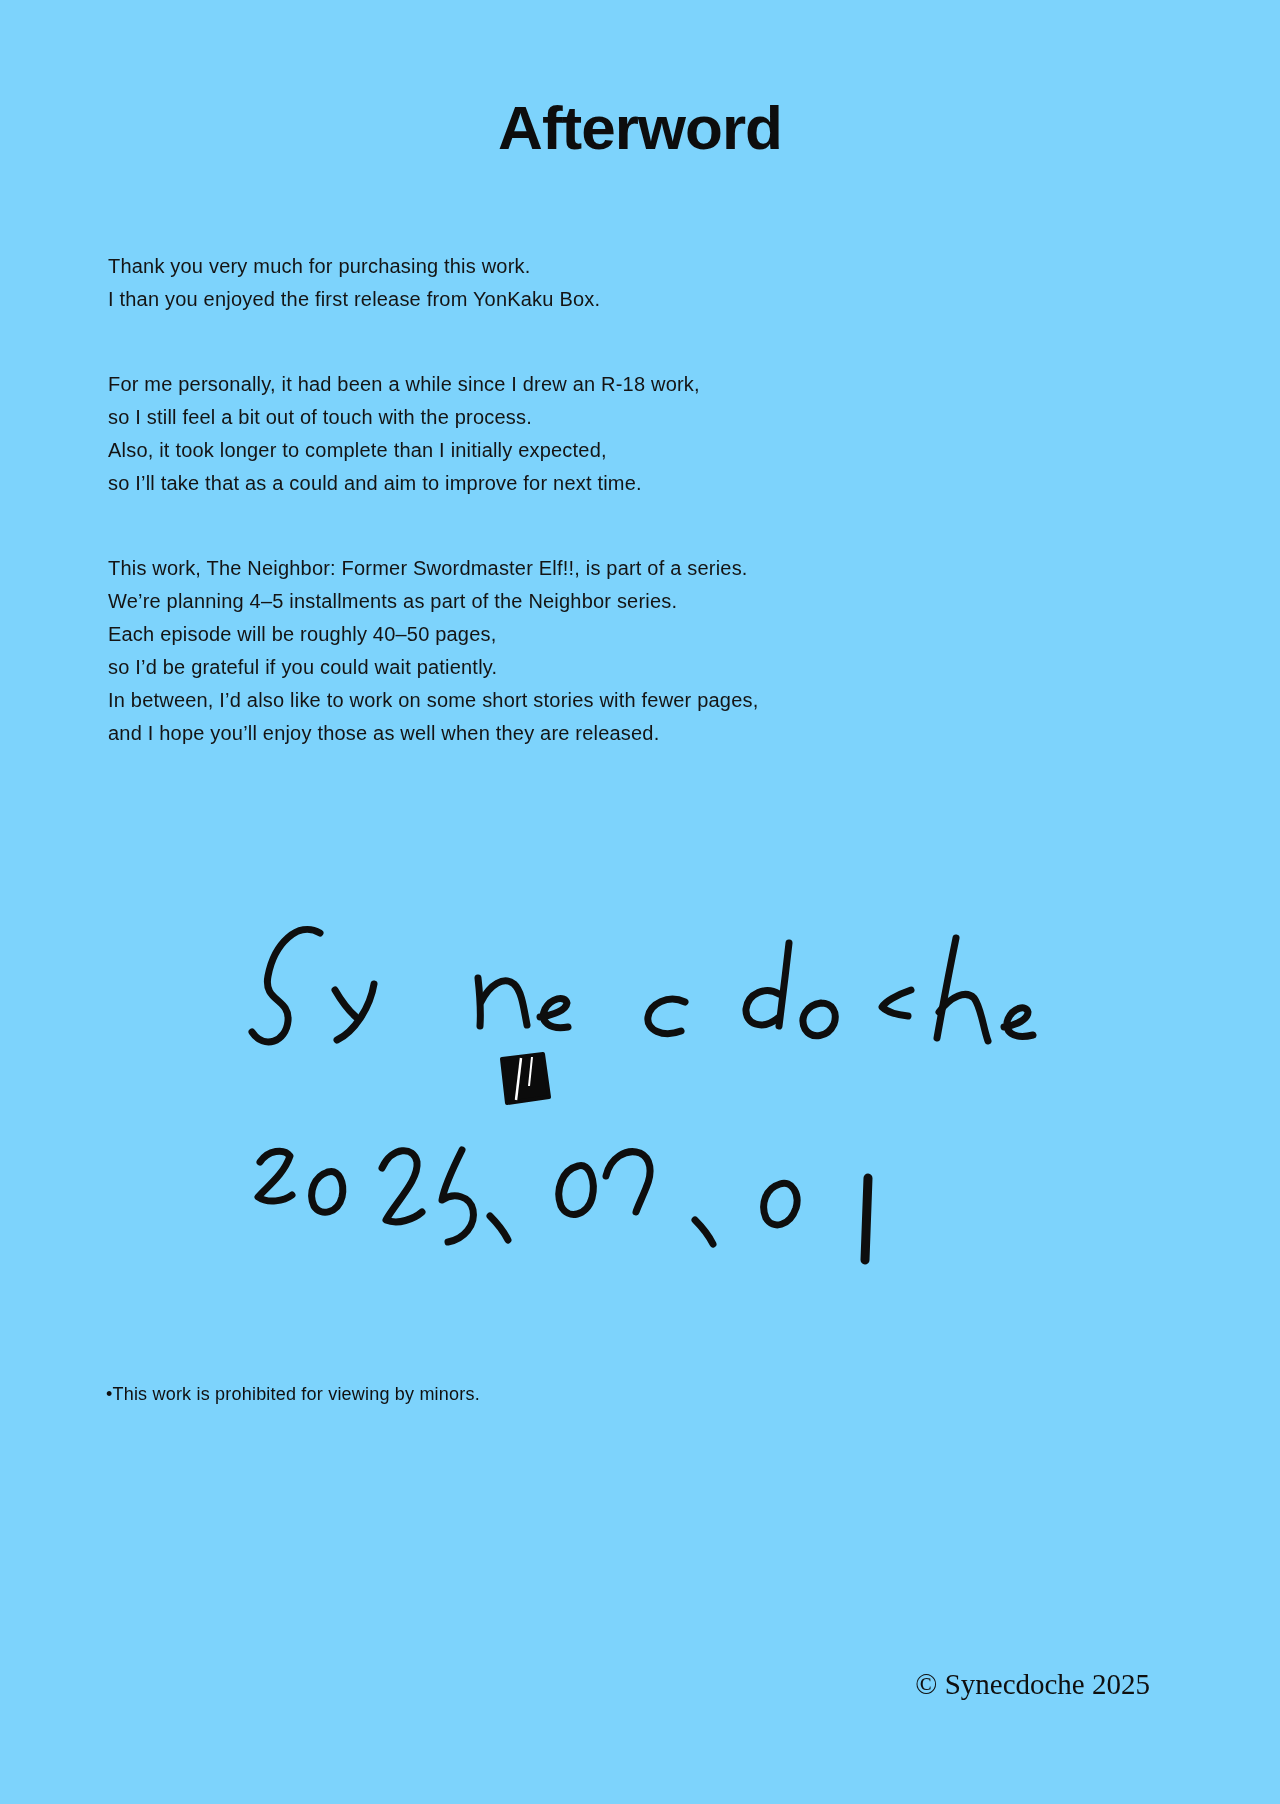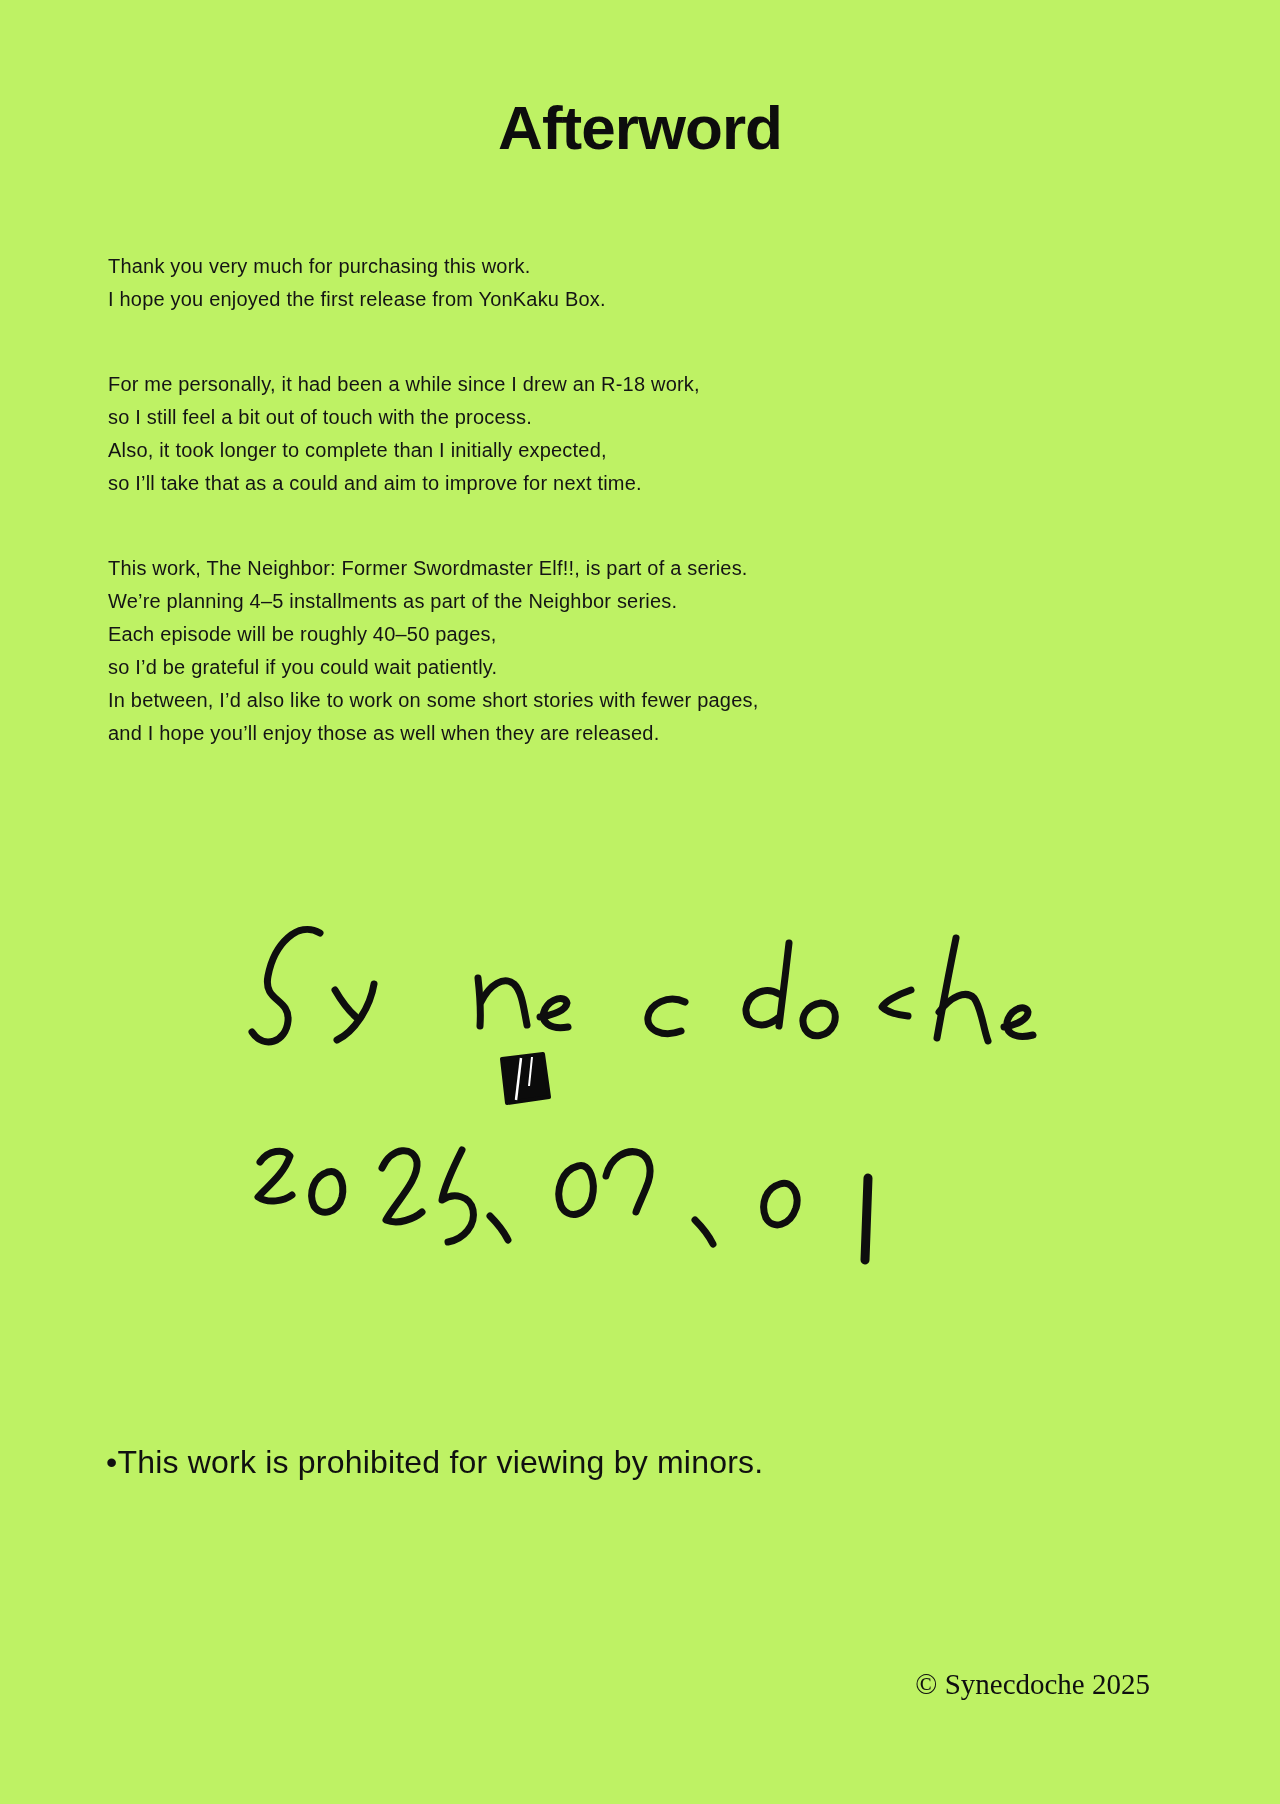--- a/index.html
+++ b/index.html
@@ -5,21 +5,21 @@
   html, body {
     margin: 0;
     padding: 0;
     background: #ffffff;
   }
   .page {
     position: relative;
     width: 1280px;
     height: 1804px;
     margin: 0 auto;
-    background: #bef264;
+    background: #7dd3fc;
     overflow: hidden;
     font-family: "Liberation Sans", sans-serif;
     color: #141414;
   }
   .title {
     position: absolute;
     top: 92px;
     left: 0;
     width: 100%;
     text-align: center;
@@ -58,23 +58,23 @@
   }
   .ink {
     fill: none;
     stroke: #0e0e0e;
     stroke-width: 7;
     stroke-linecap: round;
     stroke-linejoin: round;
   }
   .notice {
     position: absolute;
-    top: 1444px;
+    top: 1384px;
     left: 106px;
-    font-size: 32px;
+    font-size: 18px;
     font-weight: 400;
     letter-spacing: 0.2px;
     color: #101010;
   }
   .copyright {
     position: absolute;
     top: 1668px;
     right: 130px;
     font-family: "Liberation Serif", serif;
     font-size: 29px;
@@ -84,21 +84,21 @@
 </head>
 <body>
 
 <div class="page">
 
   <h1 class="title">Afterword</h1>
 
   <div class="body-text">
       <div class="para">
         <div class="line">Thank you very much for purchasing this work.</div>
-        <div class="line">I hope you enjoyed the first release from YonKaku Box.</div>
+        <div class="line">I than you enjoyed the first release from YonKaku Box.</div>
       </div>
       <div class="para">
         <div class="line">For me personally, it had been a while since I drew an R-18 work,</div>
         <div class="line">so I still feel a bit out of touch with the process.</div>
         <div class="line">Also, it took longer to complete than I initially expected,</div>
         <div class="line">so I’ll take that as a could and aim to improve for next time.</div>
       </div>
       <div class="para">
         <div class="line">This work, The Neighbor: Former Swordmaster Elf!!, is part of a series.</div>
         <div class="line">We’re planning 4–5 installments as part of the Neighbor series.</div>

